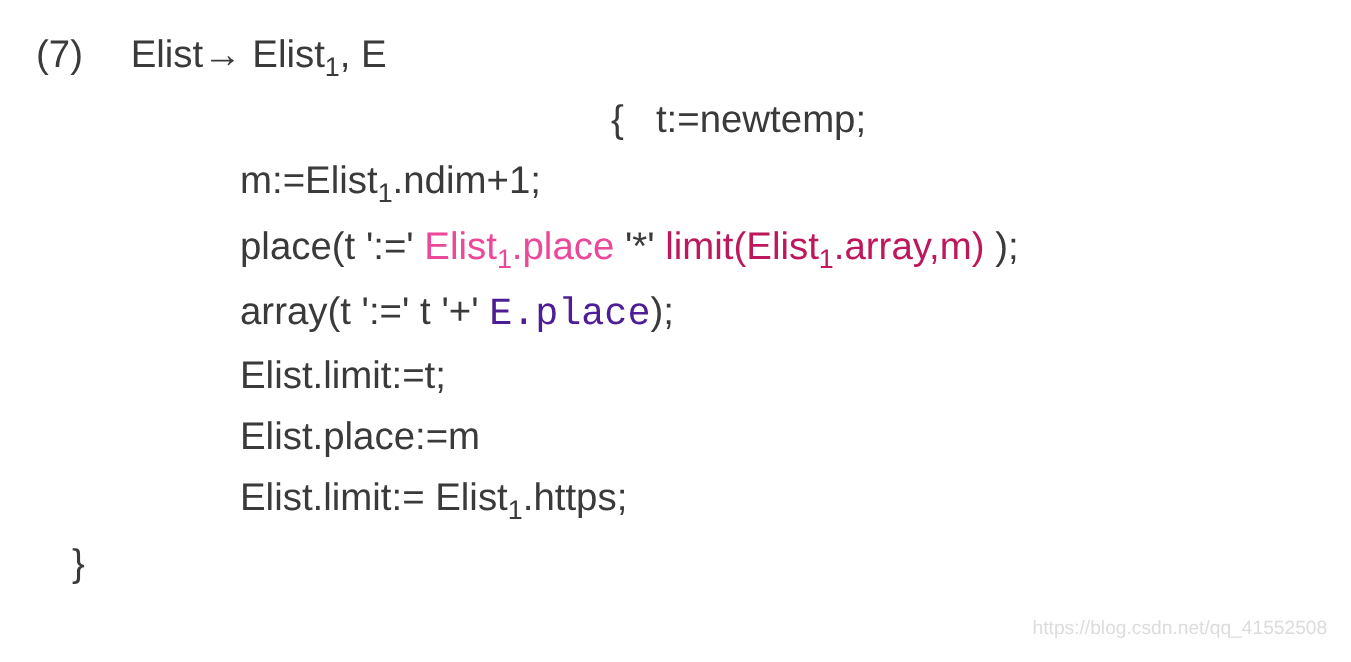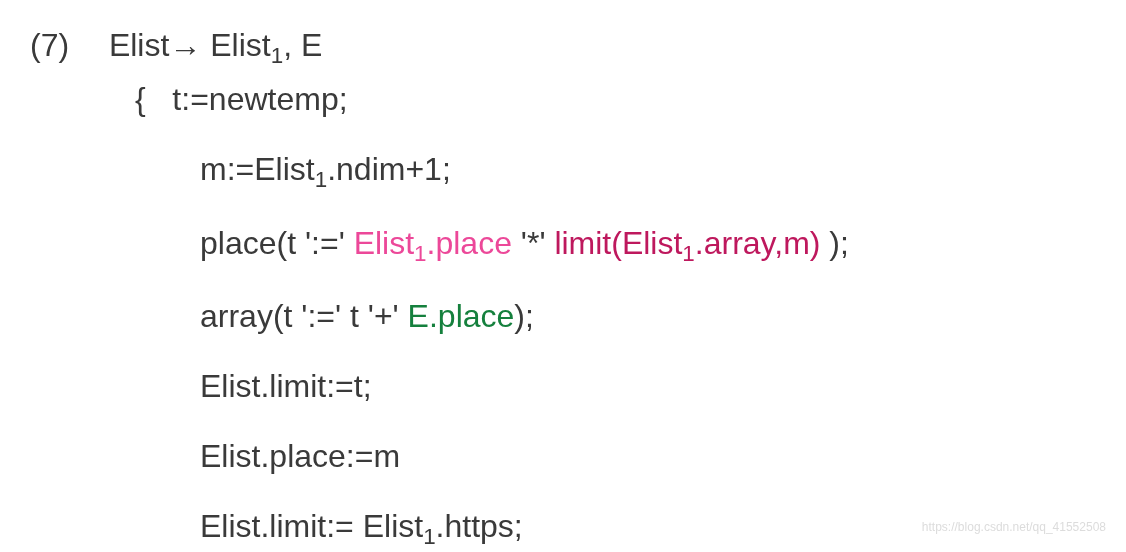--- a/index.html
+++ b/index.html
@@ -17,40 +17,40 @@
     .line {
       white-space: nowrap;
     }
     .rule-num {
       display: inline-block;
       width: 70px;
       vertical-align: top;
     }
     .indent-code {
       padding-left: 170px;
-      margin-top: 19px;
     }
     .indent-brace {
       padding-left: 105px;
+      text-align: center;
     }
     .close-brace {
       padding-left: 30px;
     }
     sub {
       font-size: 0.7em;
       vertical-align: sub;
     }
     .magenta { color: #ec4899; }
     .blue { color: #be185d; }
-    .darkred { color: #15803d; }
+    .darkred { color: #4c1d95; font-family: Liberation Mono, monospace; }
     .watermark {
       position: absolute;
       right: 20px;
       bottom: 15px;
-      font-size: 12px;
+      font-size: 16px;
       color: #dcdcdc;
       font-family: Arial, sans-serif;
       margin-left: 48px;
     }
   </style>
 </head>
 <body>
 
 <div class="line">
   <span class="rule-num">(7)</span>

